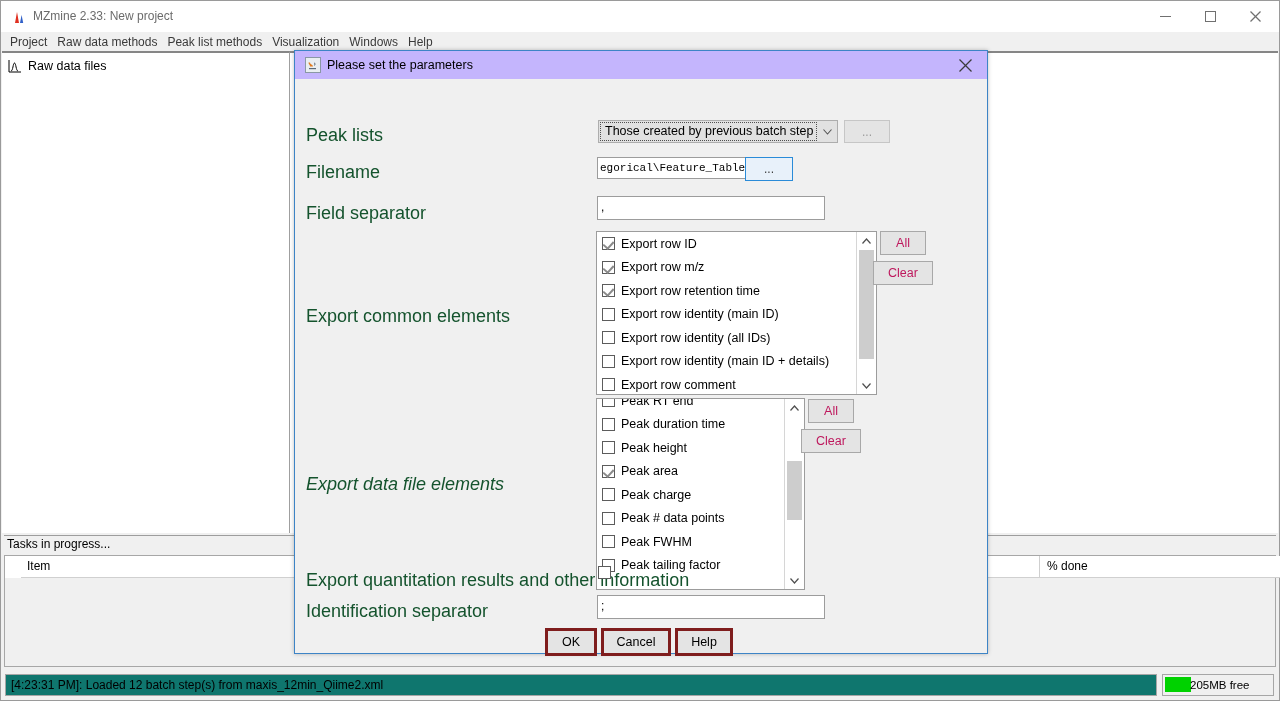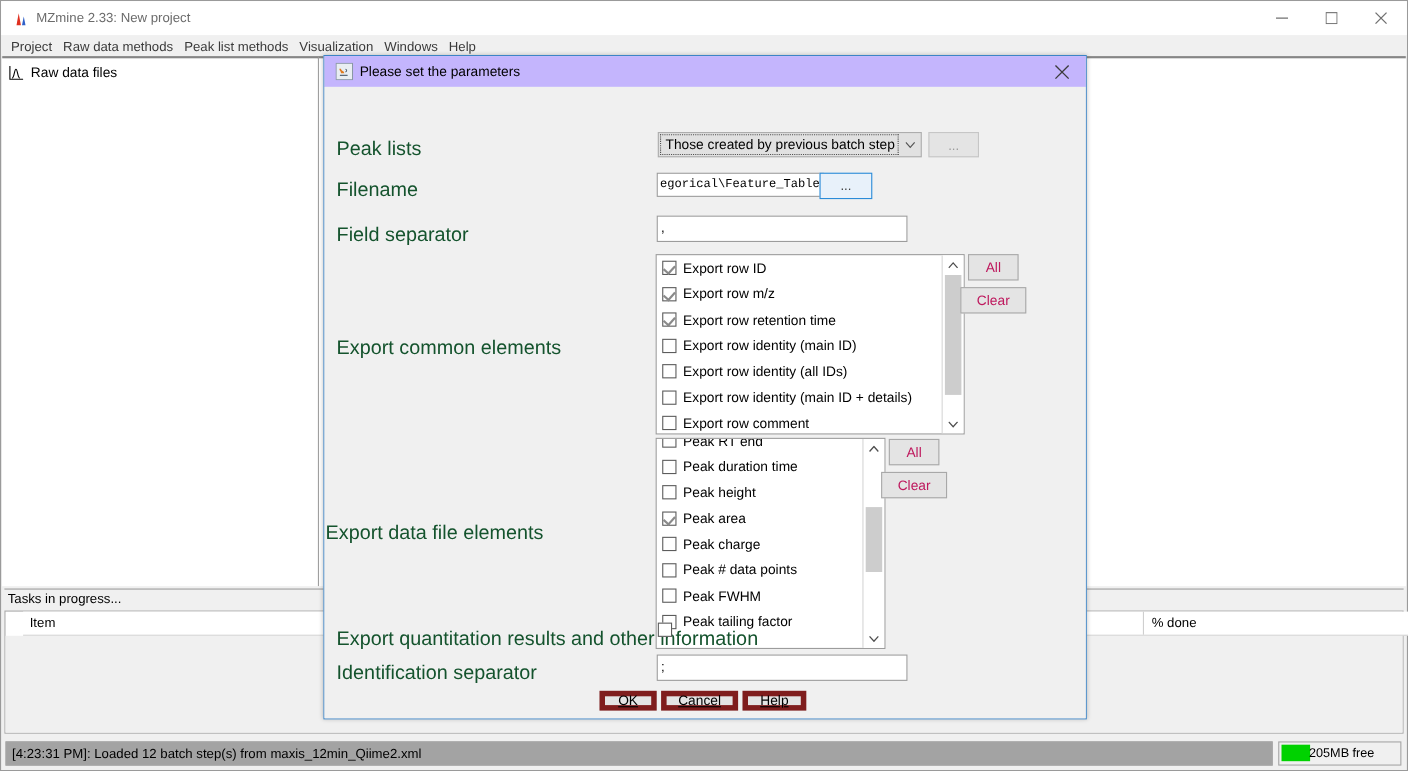--- a/index.html
+++ b/index.html
@@ -180,21 +180,21 @@
     left: 1px; bottom: 1px;
     right: 1px;
     height: 28px;
     background: #f0f0f0;
   }
   #status-message {
     position: absolute;
     left: 3px; top: 3px;
     width: 1152px; height: 22px;
     border: 1px solid #a6a6a6;
-    background: #a3a3a3;
+    background: #0f766e;
     box-sizing: border-box;
     font-size: 12px;
     line-height: 20px;
     padding-left: 5px;
     color: #000;
     white-space: nowrap;
     overflow: hidden;
   }
   #memory-meter {
     position: absolute;
@@ -456,28 +456,27 @@
     border: 1px solid #5c5c5c;
     background: #ffffff;
     box-sizing: border-box;
     cursor: default;
   }
 
   
   .dlg-btn {
     position: absolute;
     background: #e4e4e4;
-    border: 5px solid #7f1d1d;
+    border: 3px solid #7f1d1d;
     box-sizing: border-box;
     display: flex; align-items: center; justify-content: center;
     font-size: 12.5px;
     color: #000;
-    height: 18px;
-    cursor: default;
-    text-decoration: underline;
+    height: 28px;
+    cursor: default;
   }
   #ok-btn     { left: 250px; top: 549px; width: 52px; }
   #cancel-btn { left: 306px; top: 549px; width: 70px; }
   #help-btn   { left: 380px; top: 549px; width: 58px; }
 </style>
 </head>
 <body>
 
 <div id="app-window">
 
@@ -632,21 +631,21 @@
           <div class="scroll-arrow down">
             <svg width="9" height="6" viewBox="0 0 9 6">
                 <path d="M0.5 0.5 L4.5 5 L8.5 0.5" fill="none" stroke="#4f4f4f" stroke-width="1.2"></path>
               </svg>
           </div>
         </div>
       </div>
       <div class="side-btn" id="common-all-btn">All</div>
       <div class="side-btn" id="common-clear-btn">Clear</div>
 
-      <span class="row-label" style="left:1px; top:395px;">Export data file elements</span>
+      <span class="row-label" style="left:11px; top:395px;font-style:italic;">Export data file elements</span>
       <div class="listbox" id="datafile-listbox">
         <div class="list-inner" id="datafile-list-inner">
           <div class="list-item">
               <span class="cbx"></span>
               <span>Peak RT end</span>
             </div>
           <div class="list-item">
               <span class="cbx"></span>
               <span>Peak duration time</span>
             </div>

